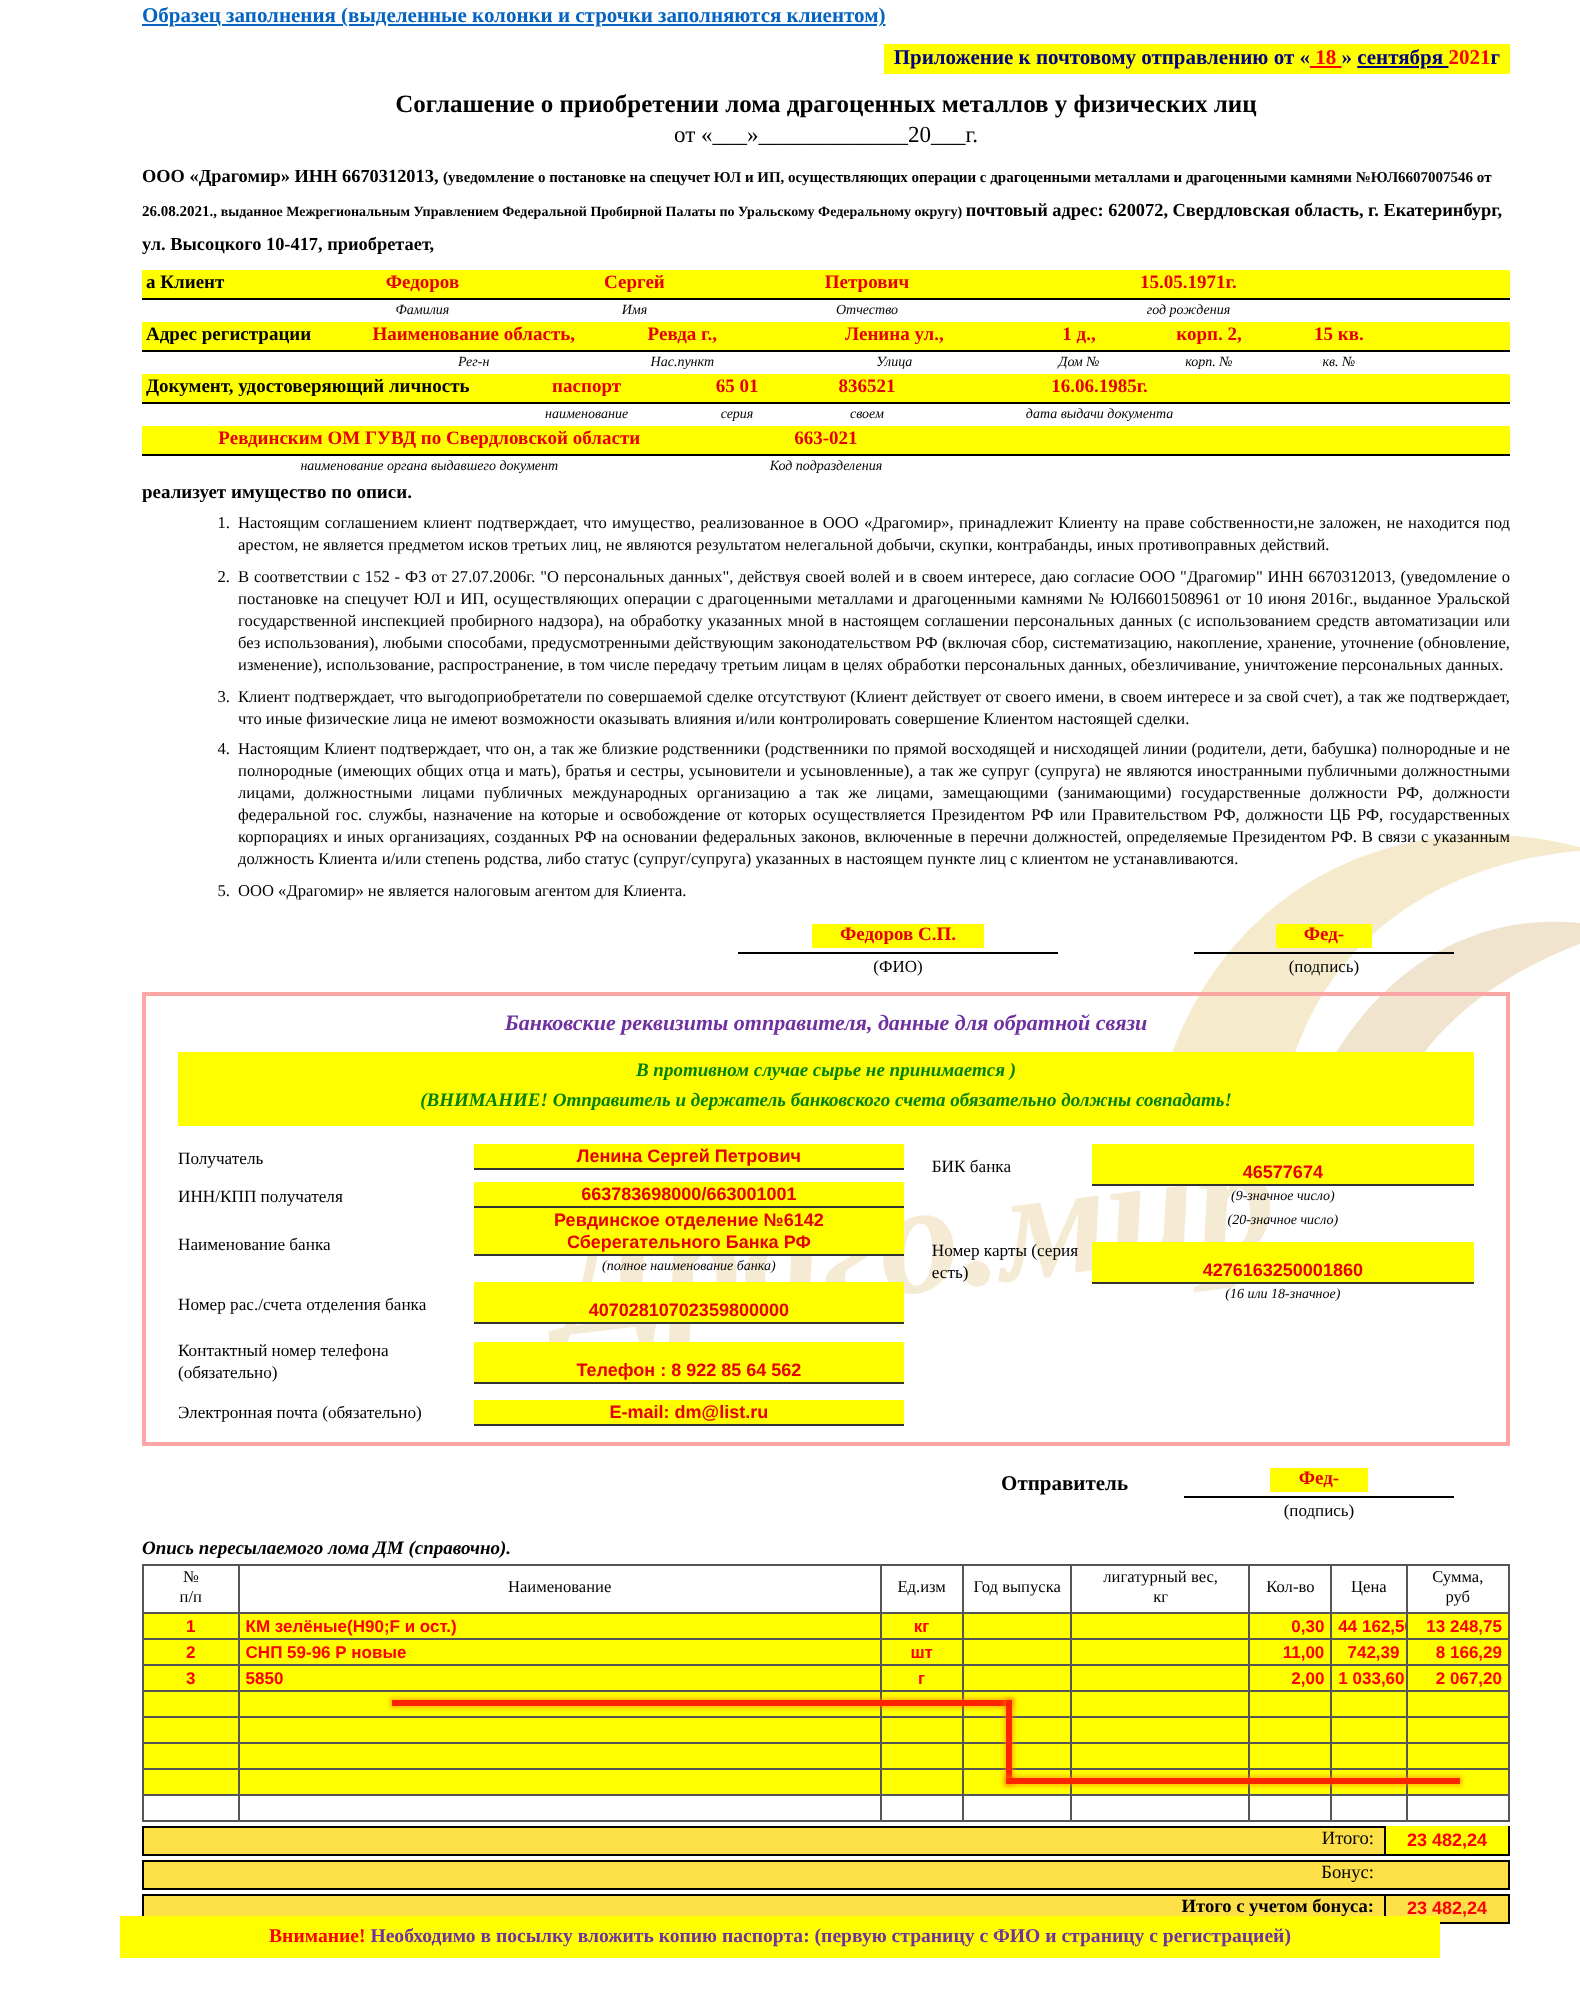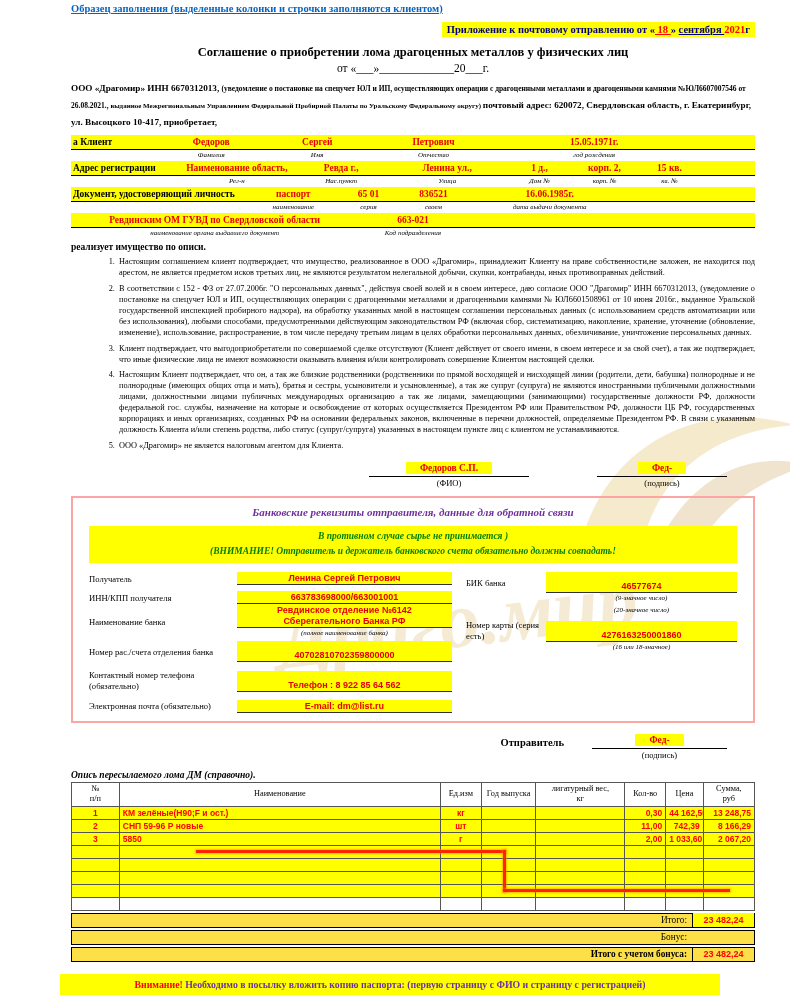--- a/index.html
+++ b/index.html
@@ -79,21 +79,21 @@
 
   .redline { position:absolute; background:#ff2400; box-shadow:0 0 2px 1px rgba(255,130,0,.55); z-index:5; }
 
   .totrow { display:flex; border:1.2px solid #000; height:15px; line-height:14px; margin-top:2px; font-size:9.3px; background:#fde047;align-items:center; }
   .totrow .tl { flex:1; text-align:right; padding-right:5px; }
   .totrow .tl.b { font-weight:bold; }
   .totrow .tv { width:62px; border-left:1.2px solid #000; text-align:center; color:#ff0000; font-weight:bold;
                 font-family:"Liberation Sans","DejaVu Sans",sans-serif; font-size:9px; }
   .totrow .tv.y { background:#ffff00; }
 
-  .footer-banner { position:absolute; left:60px; width:660px; bottom:5px; background:#ffff00; text-align:center;
+  .footer-banner { position:absolute; left:60px; width:660px; bottom:21px; background:#ffff00; text-align:center;
                    font-weight:bold; font-size:9.8px; padding:5px 0; z-index:3;margin-top:40px; }
   .footer-banner .r { color:#ff0000; }
   .footer-banner .p { color:#7030a0; }
 
   .wm-text { position:absolute; top:575px; left:275px; font-size:80px; font-style:italic; font-weight:bold;
              color:rgba(206,156,38,0.20); transform:rotate(-7deg); white-space:nowrap; pointer-events:none; z-index:1;
              font-family:"Liberation Serif","DejaVu Serif",serif; }
   .wm-swoosh { position:absolute; top:395px; left:560px; pointer-events:none; z-index:1; opacity:.5; }
 </style>
 </head>

